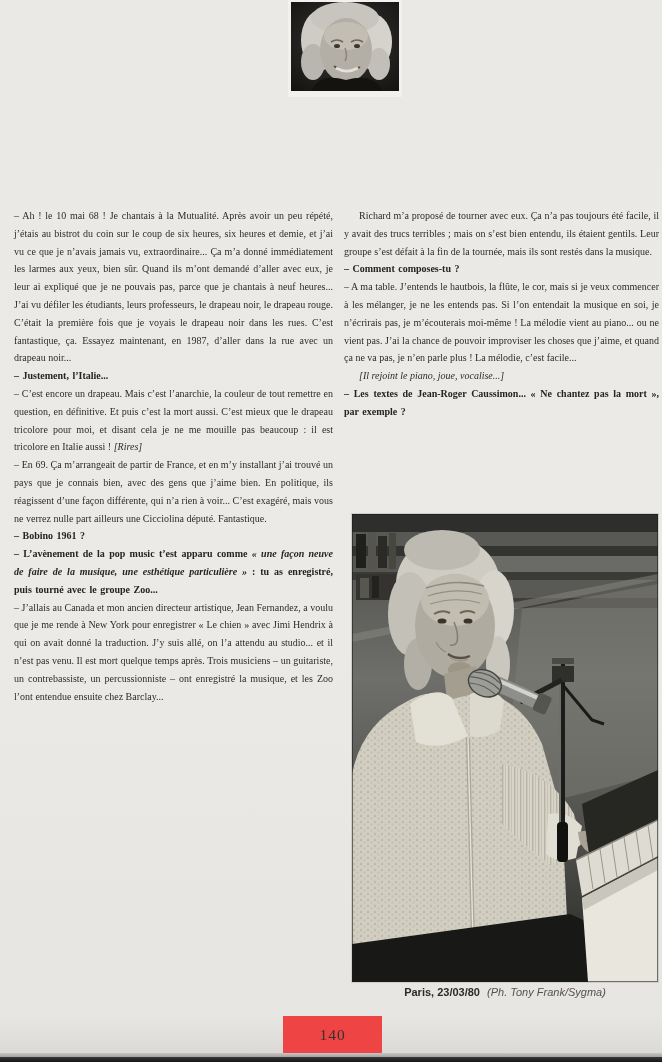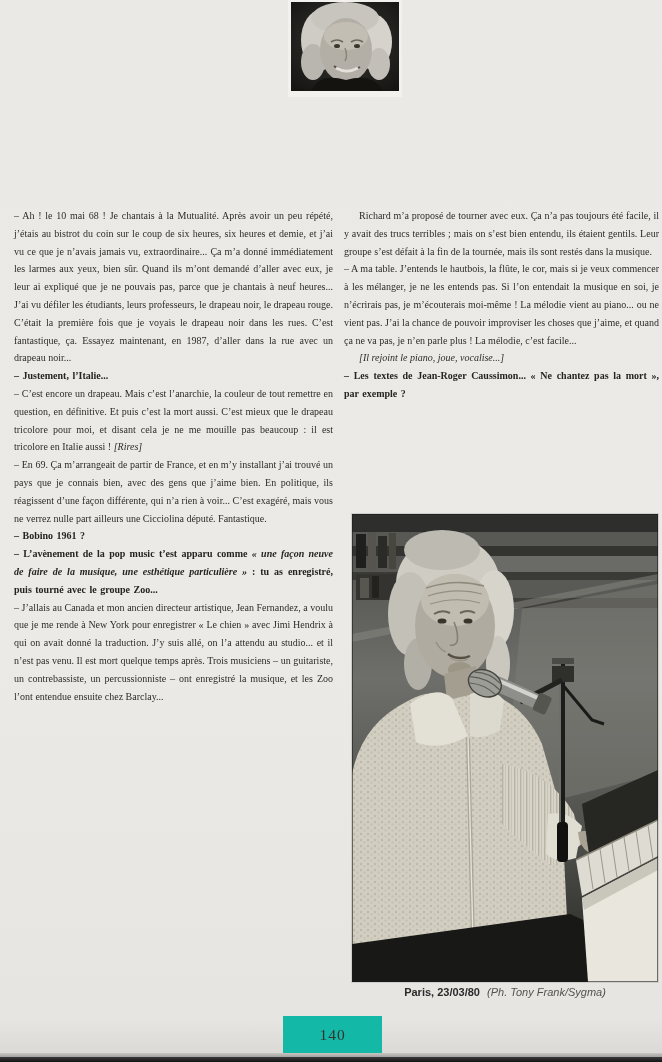--- a/index.html
+++ b/index.html
@@ -50,21 +50,21 @@
     font-family: "Liberation Sans", sans-serif;
     font-size: 11px; color: #2b2b2b;
     white-space: nowrap;
   }
   .photo-caption .loc { font-weight: bold; }
   .photo-caption .credit { font-style: italic; color: #55524e; font-weight: normal; margin-left: 4px; }
 
   
   .page-number-box {
     position: absolute; left: 283px; top: 1016px; width: 99px; height: 37px;
-    background: #14b8a6;
+    background: #ef4444;
     display: flex; align-items: center; justify-content: center;
     font-size: 15.5px; color: #34322f; letter-spacing: 1px;
   }
 
   
   .scan-edge-highlight {
     position: absolute; left: 0; top: 1053px; width: 662px; height: 5px;
     background: linear-gradient(180deg, #c9c7c4, #9a9895);
   }
   .scan-edge-dark {
@@ -110,20 +110,21 @@
     <p class="para question"><span>–  Justement, l’Italie...</span></p>
     <p class="para answer"><span>–  C’est encore un drapeau. Mais c’est l’anarchie, la couleur de tout remettre en question, en définitive. Et puis c’est la mort aussi. C’est mieux que le drapeau tricolore pour moi, et disant cela je ne me mouille pas beaucoup : il est tricolore en Italie aussi !  </span><span class="italic">[Rires]</span></p>
     <p class="para answer"><span>–  En 69. Ça m’arrangeait de partir de France, et en m’y installant j’ai trouvé un pays que je connais bien, avec des gens que j’aime bien. En politique, ils réagissent d’une façon différente, qui n’a rien à voir... C’est exagéré, mais vous ne verrez nulle part ailleurs une Cicciolina député. Fantastique.</span></p>
     <p class="para question"><span>–  Bobino 1961 ?</span></p>
     <p class="para question"><span>–  L’avènement de la pop music t’est apparu comme </span><span class="bold-italic">« une façon neuve de faire de la musique, une esthétique particulière »</span><span> : tu as enregistré, puis tourné avec le groupe Zoo...</span></p>
     <p class="para answer"><span>–  J’allais au Canada et mon ancien directeur artistique, Jean Fernandez, a voulu que je me rende à New York pour enregistrer « Le chien » avec Jimi Hendrix à qui on avait donné la traduction. J’y suis allé, on l’a attendu au studio... et il n’est pas venu. Il est mort quelque temps après. Trois musiciens – un guitariste, un contrebassiste, un percussionniste – ont enregistré la musique, et les Zoo l’ont entendue ensuite chez Barclay...</span></p>
   </div>
 
 <div class="col col-right">
     <p class="para answer-continued"><span>Richard m’a proposé de tourner avec eux. Ça n’a pas toujours été facile, il y avait des trucs terribles ; mais on s’est bien entendu, ils étaient gentils. Leur groupe s’est défait à la fin de la tournée, mais ils sont restés dans la musique.</span></p>
+    <p class="para question"><span>–  Comment composes-tu ?</span></p>
     <p class="para answer"><span>–  A ma table. J’entends le hautbois, la flûte, le cor, mais si je veux commencer à les mélanger, je ne les entends pas. Si l’on entendait la musique en soi, je n’écrirais pas, je m’écouterais moi-même ! La mélodie vient au piano... ou ne vient pas. J’ai la chance de pouvoir improviser les choses que j’aime, et quand ça ne va pas, je n’en parle plus ! La mélodie, c’est facile...</span></p>
     <p class="para stage"><span>[Il rejoint le piano, joue, vocalise...]</span></p>
     <p class="para question"><span>–  Les textes de Jean-Roger Caussimon... « Ne chantez pas la mort », par exemple ?</span></p>
   </div>
 
 <div class="main-photo">
   <svg viewBox="0 0 306 468">
     <defs>
       <linearGradient id="wall" x1="0" y1="0" x2="0" y2="1">
         <stop offset="0%" stop-color="#4a4a48"></stop>

